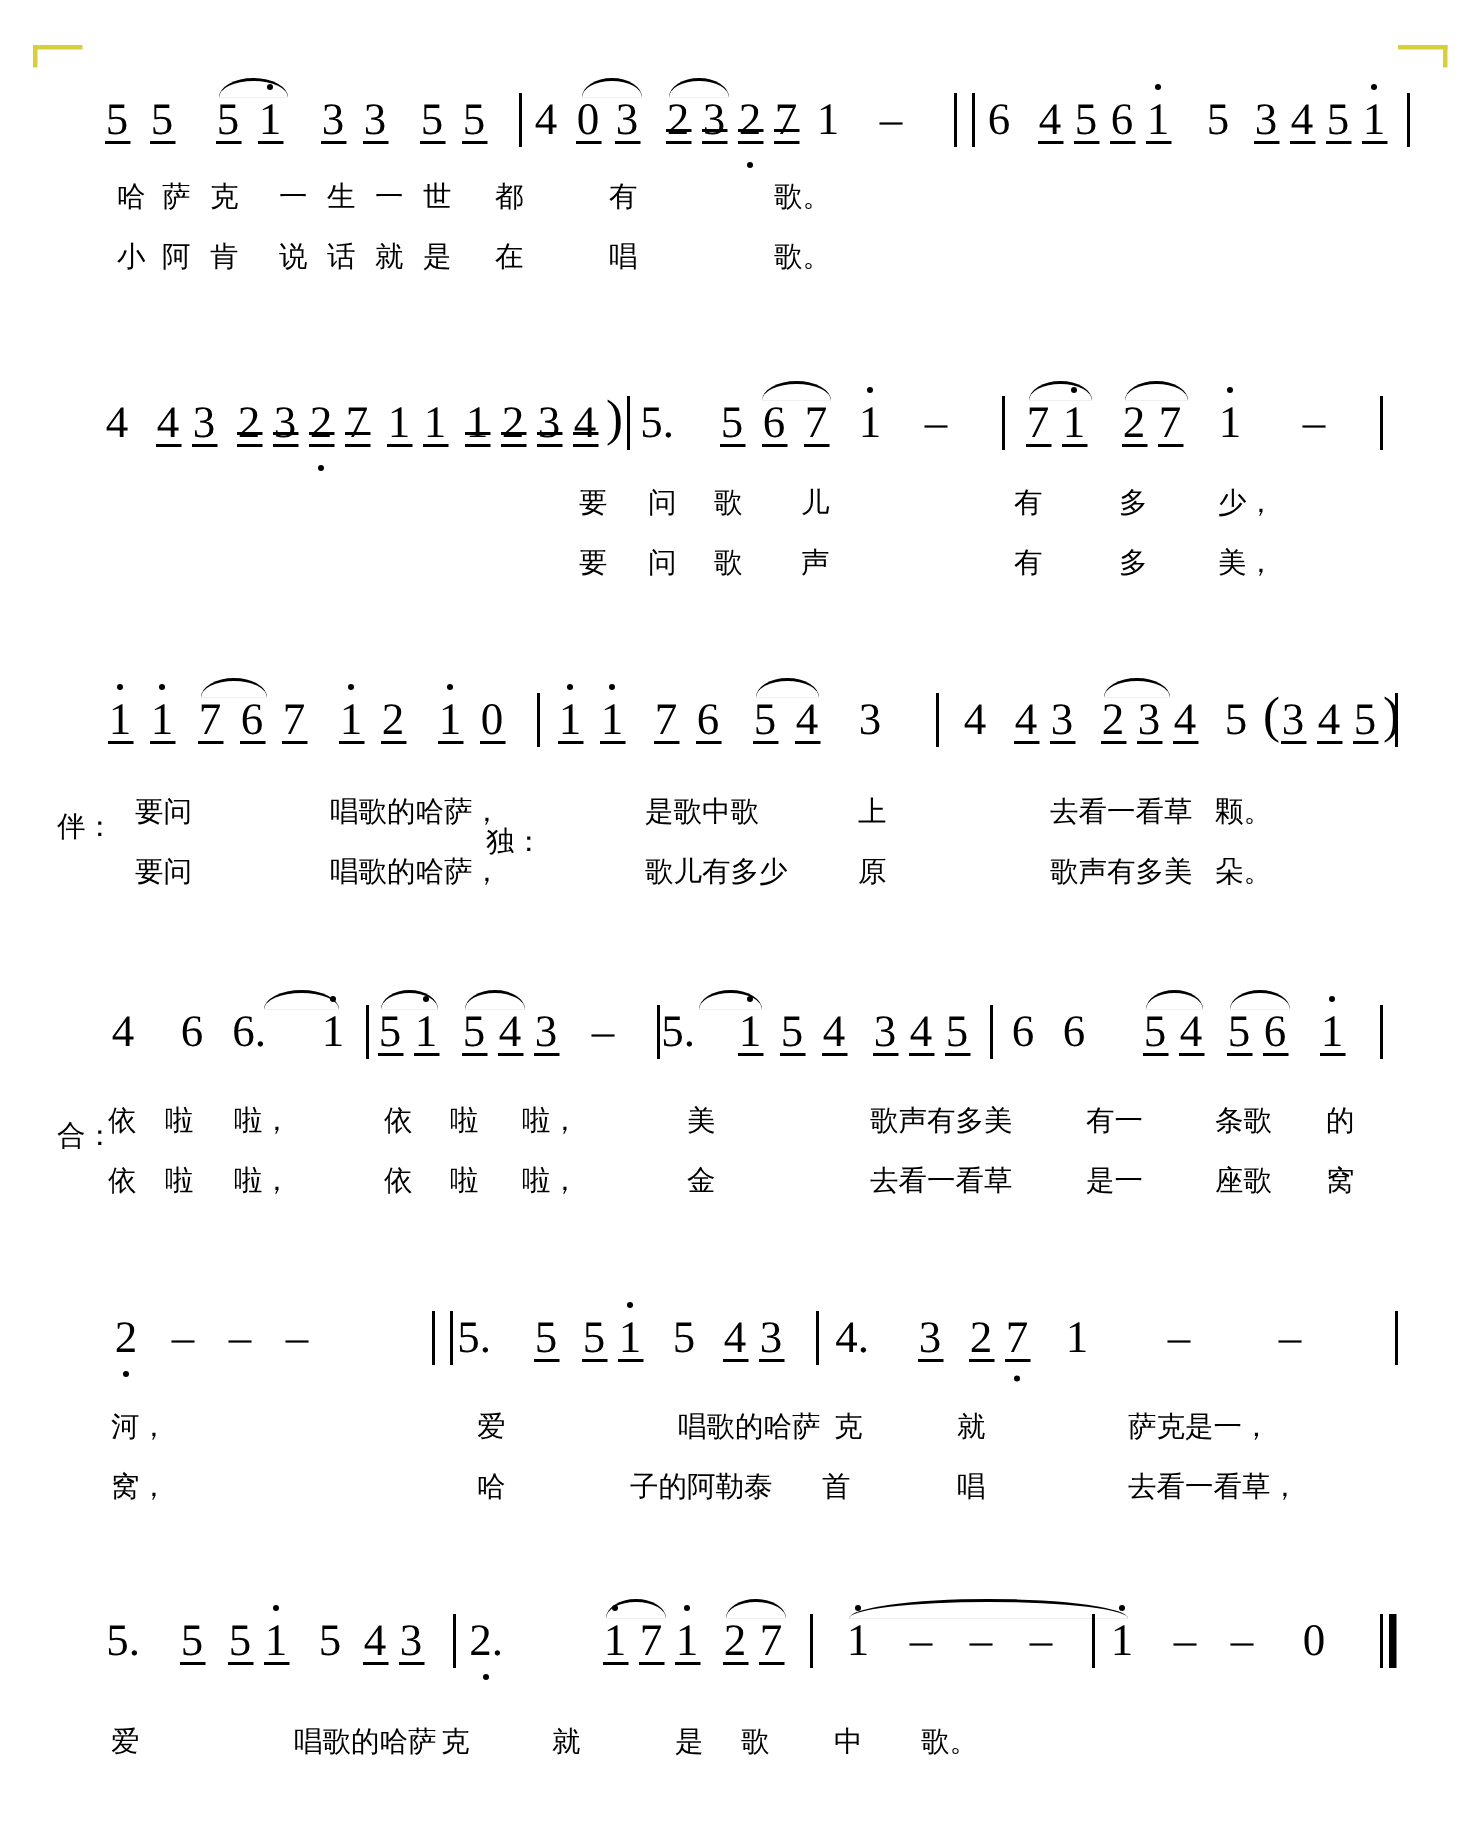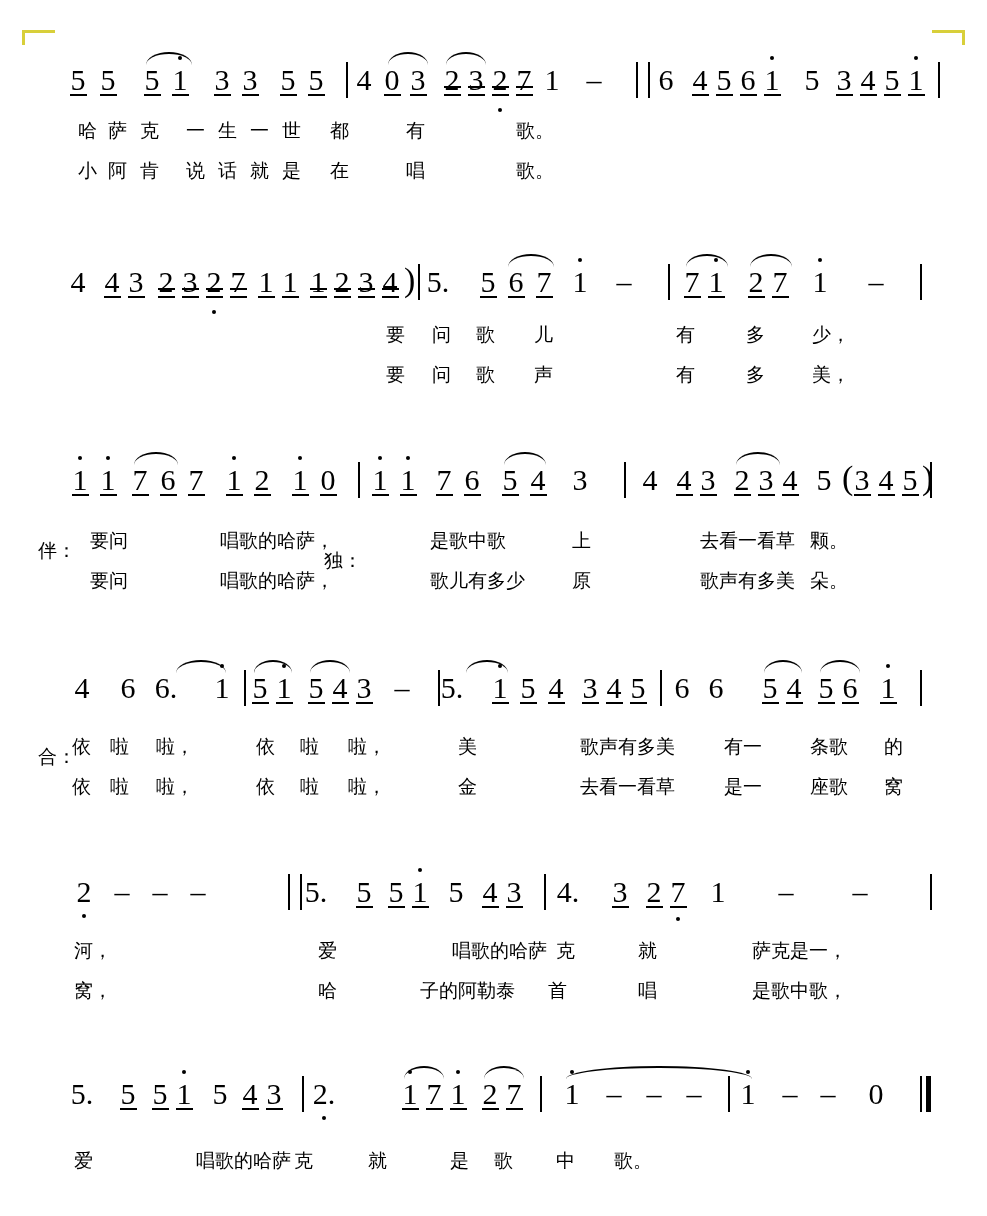--- a/index.html
+++ b/index.html
@@ -413,21 +413,21 @@
           <div class="lyr" style="left: 556px;">克</div>
           <div class="lyr" style="left: 638px;">就</div>
           <div class="lyr" style="left: 752px;">萨克是一，</div>
         </div>
         <div class="lyr-row" style="position: absolute; left: 0px; top: 106px; width: 987px;">
           <div class="lyr" style="left: 74px;">窝，</div>
           <div class="lyr" style="left: 318px;">哈</div>
           <div class="lyr" style="left: 420px;">子的阿勒泰</div>
           <div class="lyr" style="left: 548px;">首</div>
           <div class="lyr" style="left: 638px;">唱</div>
-          <div class="lyr" style="left: 752px;">是歌中歌，</div>
+          <div class="lyr" style="left: 752px;">去看一看草，</div>
         </div>
       </div>
       <div class="system" style="top: 1074px;">
         <div class="notes-row">
           <div class="tok" style="left: 68px; width: 28px;"><span class="g">5.</span></div>
           <div class="tok" style="left: 114px; width: 28px;"><span class="g beam1">5</span></div>
           <div class="tok" style="left: 146px; width: 28px;"><span class="g beam1">5</span></div>
           <div class="tok" style="left: 170px; width: 28px;"><span class="g beam1 dot-up">1</span></div>
           <div class="tok" style="left: 206px; width: 28px;"><span class="g">5</span></div>
           <div class="tok" style="left: 236px; width: 28px;"><span class="g beam1">4</span></div>

